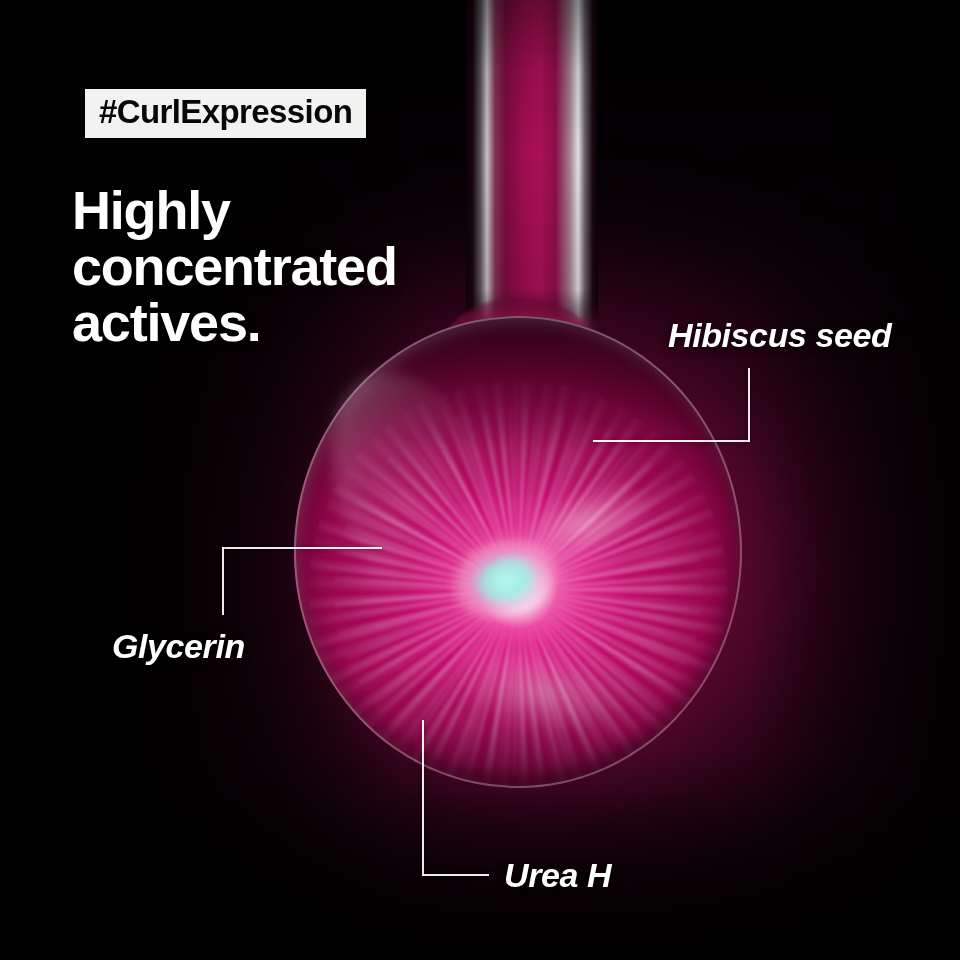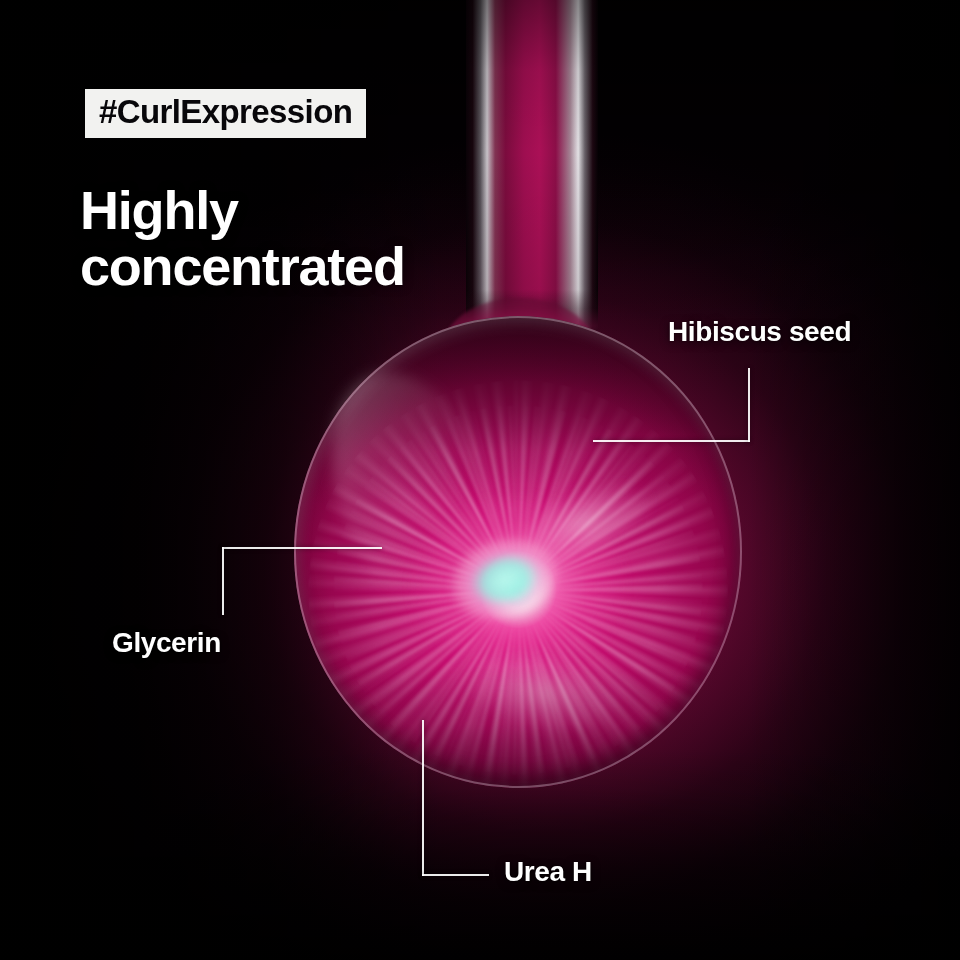--- a/index.html
+++ b/index.html
@@ -400,40 +400,41 @@
     padding: 6px 14px 10px 14px;
     background: #f2f2f0;
     color: #08070a;
     font-size: 33px;
     font-weight: bold;
     letter-spacing: -0.6px;
     line-height: 1;
   }
   .headline {
     position: absolute;
-    left: 80px;
+    left: 72px;
     top: 182px;
     color: #ffffff;
     font-size: 54px;
     font-weight: bold;
     line-height: 1.04;
     letter-spacing: -1.2px;
     text-shadow: 0 1px 10px rgba(0,0,0,0.55);
   }
   .headline-line { display: block; white-space: nowrap; }
 
   
   .callout-label {
     position: absolute;
     color: #ffffff;
-    font-size: 28px;
+    font-size: 34px;
     font-weight: bold;
     letter-spacing: -0.4px;
     white-space: nowrap;
     text-shadow: 0 2px 9px rgba(0,0,0,0.62), 0 0 2px rgba(0,0,0,0.45);
+    font-style: italic;
   }
   .label-hibiscus { left: 668px; top: 316px; }
   .label-glycerin { left: 104px; top: 627px; margin-left: 8px; }
   .label-urea     { left: 504px; top: 856px; text-align: center; }
 
   .leader { position: absolute; pointer-events: none; }
   .leader-seg {
     position: absolute;
     background: rgba(255,255,255,0.92);
     box-shadow: 0 0 4px rgba(0,0,0,0.45);
@@ -487,20 +488,21 @@
     <div class="rim-highlight-left"></div>
     <div class="rim-highlight-bottom"></div>
     <div class="glass-sheen"></div>
   </div>
 
   <div class="hashtag-badge">#CurlExpression</div>
 
   <div class="headline">
     <span class="headline-line">Highly</span>
     <span class="headline-line">concentrated</span>
+    <span class="headline-line">actives.</span>
   </div>
 
   <div class="leader">
     <div class="leader-seg leader-h hib-h"></div>
     <div class="leader-seg leader-v hib-v"></div>
   </div>
   <div class="callout-label label-hibiscus">Hibiscus seed</div>
 
   <div class="leader">
     <div class="leader-seg leader-h gly-h"></div>

